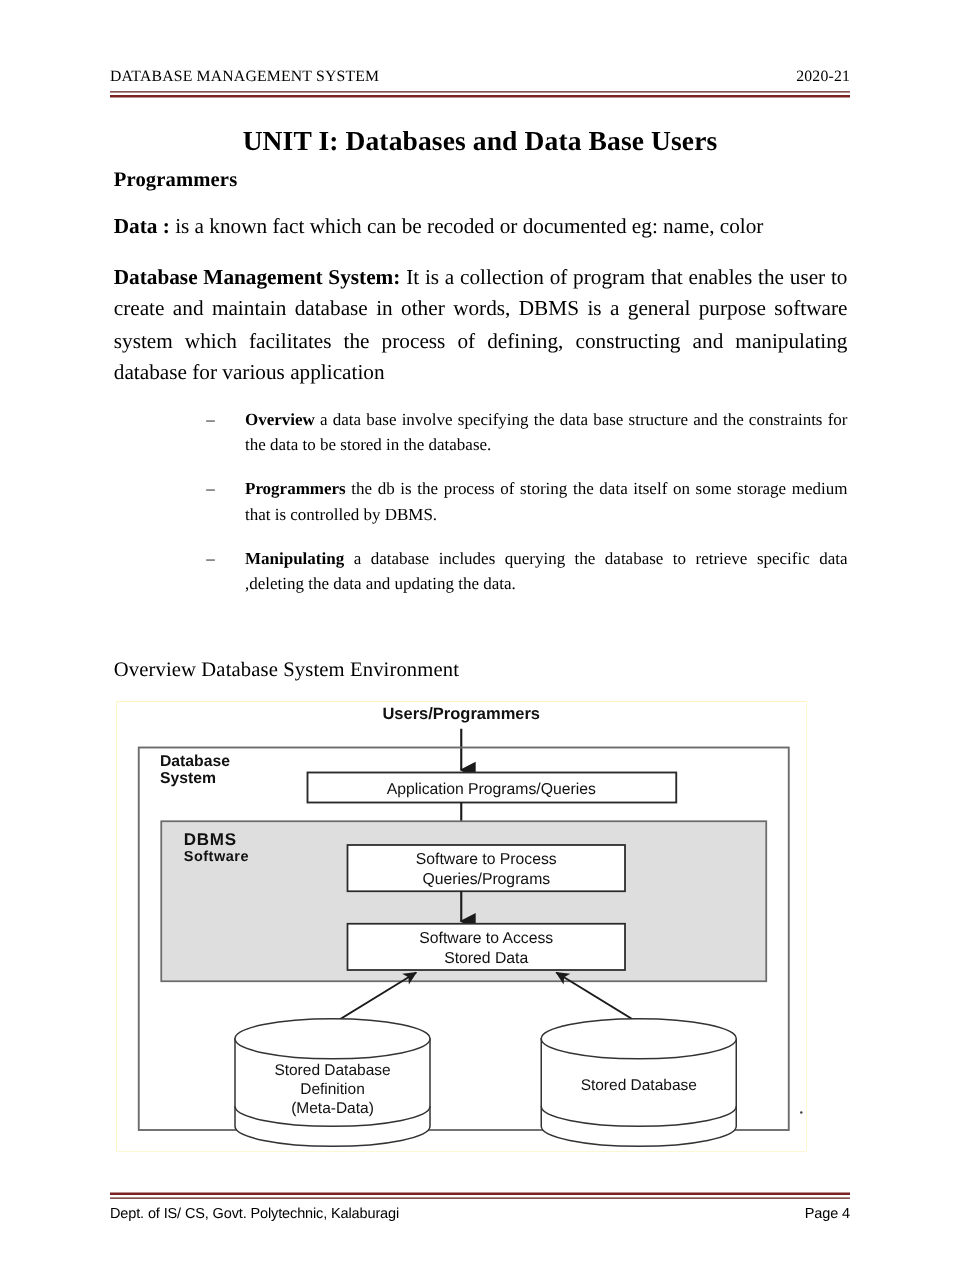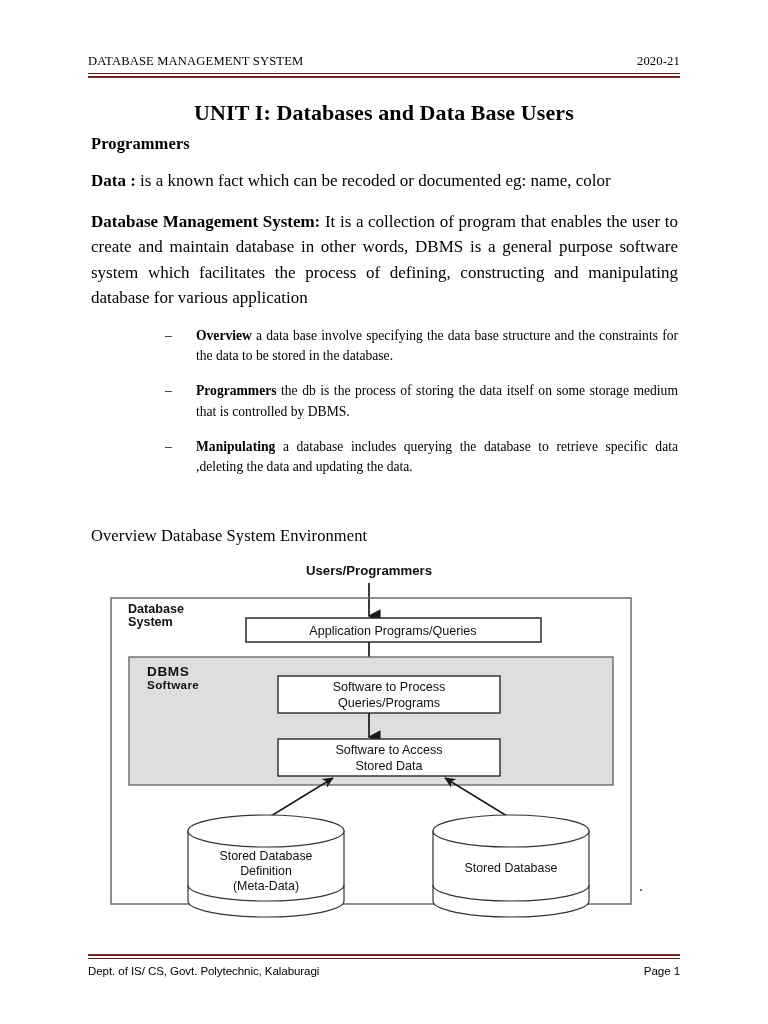--- a/index.html
+++ b/index.html
@@ -276,16 +276,16 @@
       <circle cx="548" cy="329" r="1" fill="#444444"></circle>
     </svg>
   </div>
 
   <div class="rule-foot">
     <div class="thick"></div>
     <div class="thin"></div>
   </div>
   <div class="rf">
     <span>Dept. of IS/ CS, Govt. Polytechnic, Kalaburagi</span>
-    <span>Page 1</span>
+    <span>Page 4</span>
   </div>
 
 </div>
 
 </body></html>

